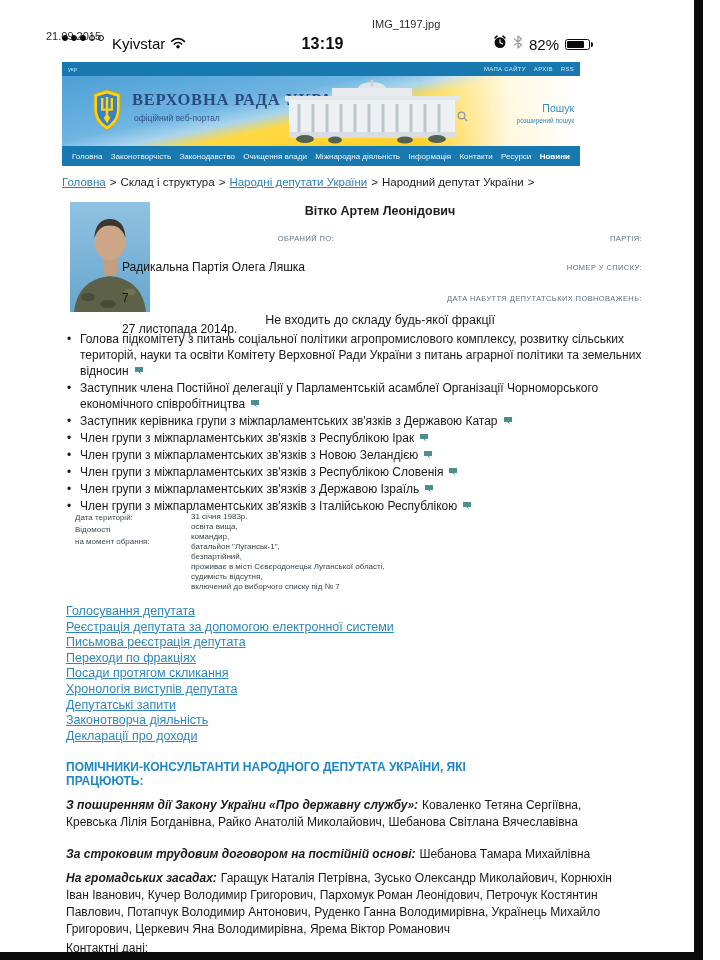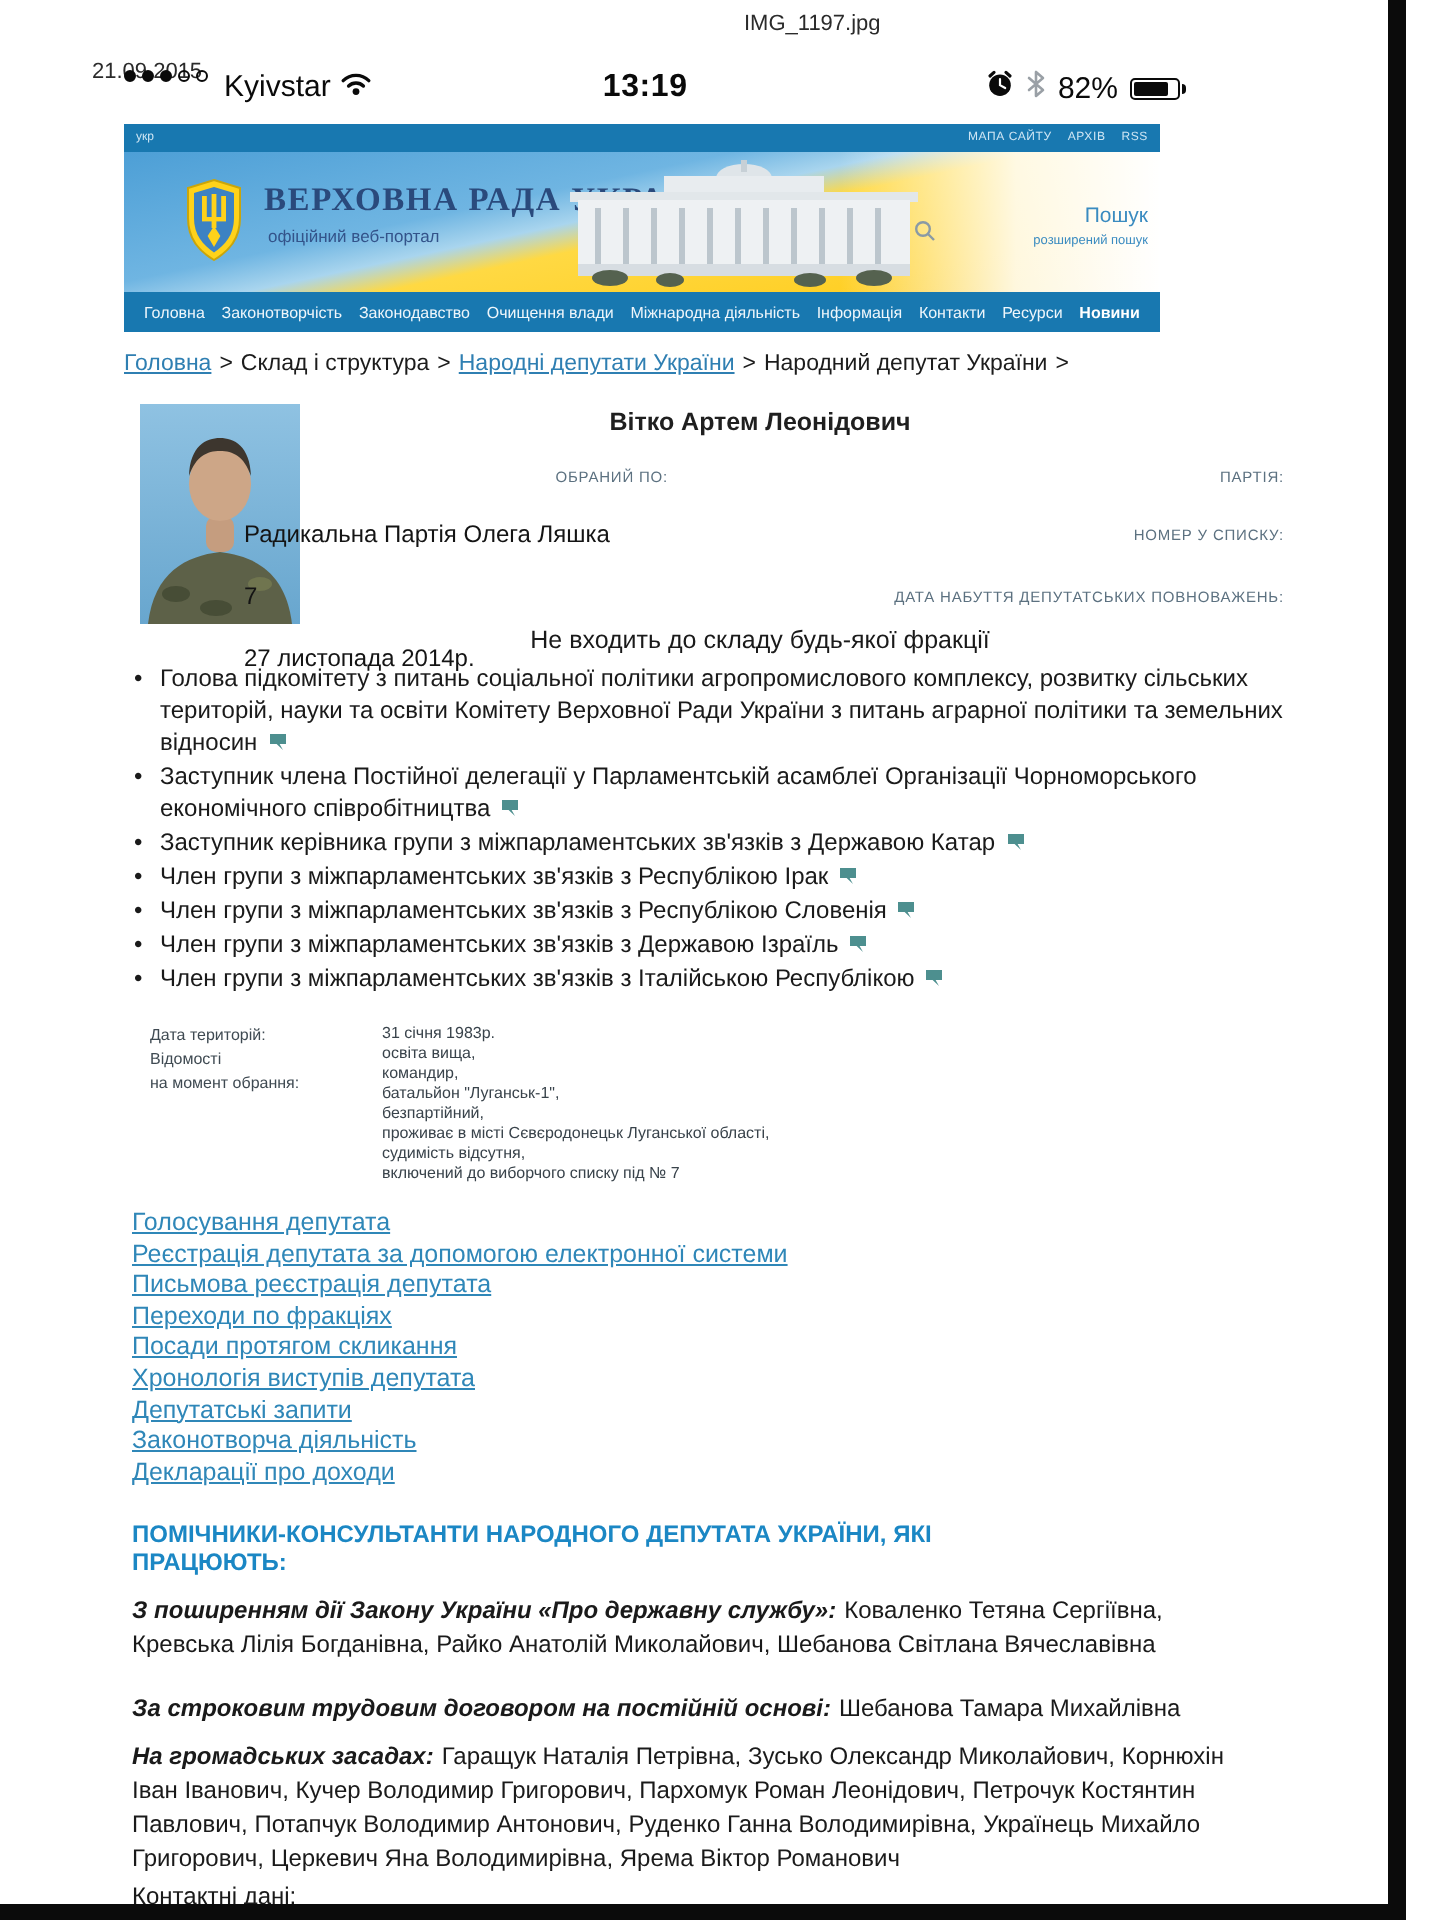--- a/index.html
+++ b/index.html
@@ -4,21 +4,21 @@
 <style>
   * { margin:0; padding:0; box-sizing:border-box; }
   html,body { width:720px; height:960px; }
   body { font-family:"Liberation Sans", sans-serif; background:#ffffff; color:#1f1f1f; position:relative; overflow:hidden; }
 
   .frame { position:absolute; left:0; top:0; width:720px; height:960px; background:#fff; }
 
   
   .caption-bar { position:absolute; left:0; top:6px; width:720px; height:16px; font-size:11px; color:#2b2b2b; }
   .caption-date { position:absolute; left:46px; top:0;margin-top:24px; }
-  .caption-file { position:absolute; left:372px; top:0;text-align:center; }
+  .caption-file { position:absolute; left:372px; top:12px;text-align:center; }
 
   
   .status-bar { position:absolute; left:62px; top:31px; width:528px; height:26px; display:flex; align-items:center; justify-content:space-between; color:#0a0a0a; }
   .sb-left { display:flex; align-items:flex-start; gap:5px; }
   .sb-dots { display:flex; gap:3px; align-items:center; margin-right:3px; }
   .sb-dot { width:6px; height:6px; border-radius:50%; border:1px solid #0a0a0a; }
   .sb-dot.filled { background:#0a0a0a; }
   .sb-carrier { font-size:15px; }
   .sb-time { font-size:16px; font-weight:bold; letter-spacing:.3px; position:absolute; left:50%; transform:translateX(-58%); }
   .sb-right { display:flex; align-items:center; gap:6px; }
@@ -259,20 +259,23 @@
           </svg></span></li>
     <li><span>Заступник члена Постійної делегації у Парламентській асамблеї Організації Чорноморського економічного співробітництва</span><span class="detail-icon"><svg width="11" height="10" viewBox="0 0 11 10">
             <path d="M1 1 H9 V6 H5.8 L7.5 9 L4.3 6 H1 Z" fill="#4d8f8f"></path>
           </svg></span></li>
     <li><span>Заступник керівника групи з міжпарламентських зв'язків з Державою Катар</span><span class="detail-icon"><svg width="11" height="10" viewBox="0 0 11 10">
             <path d="M1 1 H9 V6 H5.8 L7.5 9 L4.3 6 H1 Z" fill="#4d8f8f"></path>
           </svg></span></li>
     <li><span>Член групи з міжпарламентських зв'язків з Республікою Ірак</span><span class="detail-icon"><svg width="11" height="10" viewBox="0 0 11 10">
             <path d="M1 1 H9 V6 H5.8 L7.5 9 L4.3 6 H1 Z" fill="#4d8f8f"></path>
           </svg></span></li>
+    <li><span>Член групи з міжпарламентських зв'язків з Новою Зеландією</span><span class="detail-icon"><svg width="11" height="10" viewBox="0 0 11 10">
+            <path d="M1 1 H9 V6 H5.8 L7.5 9 L4.3 6 H1 Z" fill="#4d8f8f"></path>
+          </svg></span></li>
     <li><span>Член групи з міжпарламентських зв'язків з Республікою Словенія</span><span class="detail-icon"><svg width="11" height="10" viewBox="0 0 11 10">
             <path d="M1 1 H9 V6 H5.8 L7.5 9 L4.3 6 H1 Z" fill="#4d8f8f"></path>
           </svg></span></li>
     <li><span>Член групи з міжпарламентських зв'язків з Державою Ізраїль</span><span class="detail-icon"><svg width="11" height="10" viewBox="0 0 11 10">
             <path d="M1 1 H9 V6 H5.8 L7.5 9 L4.3 6 H1 Z" fill="#4d8f8f"></path>
           </svg></span></li>
     <li><span>Член групи з міжпарламентських зв'язків з Італійською Республікою</span><span class="detail-icon"><svg width="11" height="10" viewBox="0 0 11 10">
             <path d="M1 1 H9 V6 H5.8 L7.5 9 L4.3 6 H1 Z" fill="#4d8f8f"></path>
           </svg></span></li>
   </ul>

